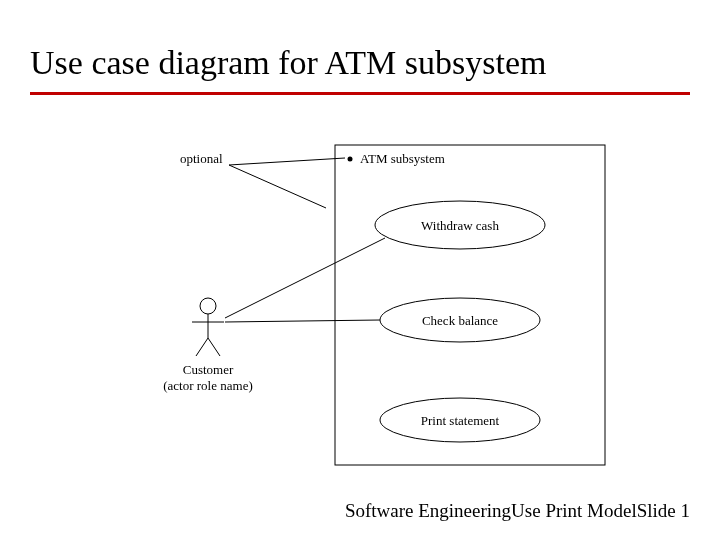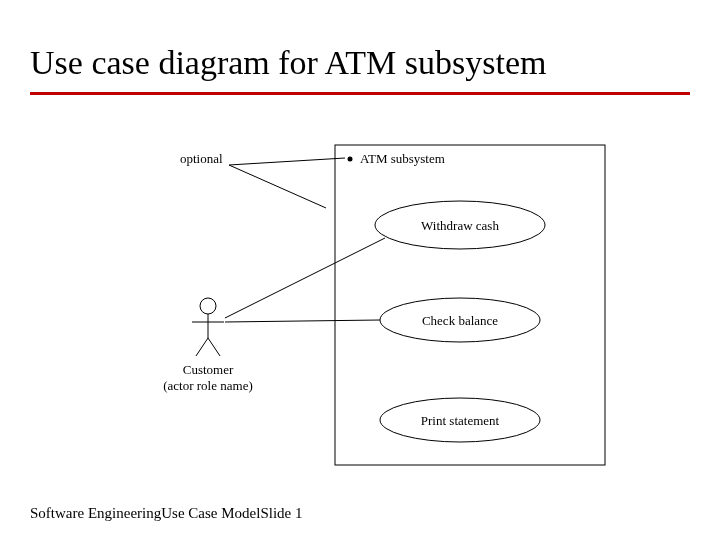--- a/index.html
+++ b/index.html
@@ -1,20 +1,20 @@
 <!DOCTYPE html>
 <html><head>
 <meta charset="utf-8">
 <style>
   * { margin: 0; padding: 0; box-sizing: border-box; }
   html, body { width: 720px; height: 540px; background: #fff; font-family: 'Times New Roman', Times, serif; }
   .slide { position: relative; width: 720px; height: 540px; }
   .title { position: absolute; top: 44px; left: 30px; font-size: 34px; }
   .title-rule { position: absolute; top: 92px; left: 30px; width: 660px; height: 0; border-bottom: 3px solid #c00000; }
-  .footer { position: absolute; bottom: 18px; left: 30px; right: 30px; font-size: 15px; display: flex; justify-content: flex-start; }
+  .footer { position: absolute; bottom: 18px; left: 30px; right: 30px; font-size: 19px; display: flex; justify-content: flex-end; }
   .diagram { position: absolute; left: 0; top: 0; }
   svg text { font-family: 'Times New Roman', Times, serif; }
 </style>
 </head>
 <body>
 
 <div class="slide">
   <div class="title">Use case diagram for ATM subsystem</div>
   <div class="title-rule"></div>
 
@@ -47,16 +47,16 @@
     </g>
     <text x="208" y="374" font-size="13" text-anchor="middle">Customer</text>
     <text x="208" y="390" font-size="13" text-anchor="middle">(actor role name)</text>
 
     <line x1="225" y1="318" x2="385" y2="238" stroke="#000" stroke-width="1"></line>
     <line x1="225" y1="322" x2="380" y2="320" stroke="#000" stroke-width="1"></line>
   </svg>
 
   <div class="footer">
     <span>Software Engineering</span>
-    <span>Use Case Model</span>
+    <span>Use Print Model</span>
     <span>Slide  1</span>
   </div>
 </div>
 
 </body></html>

